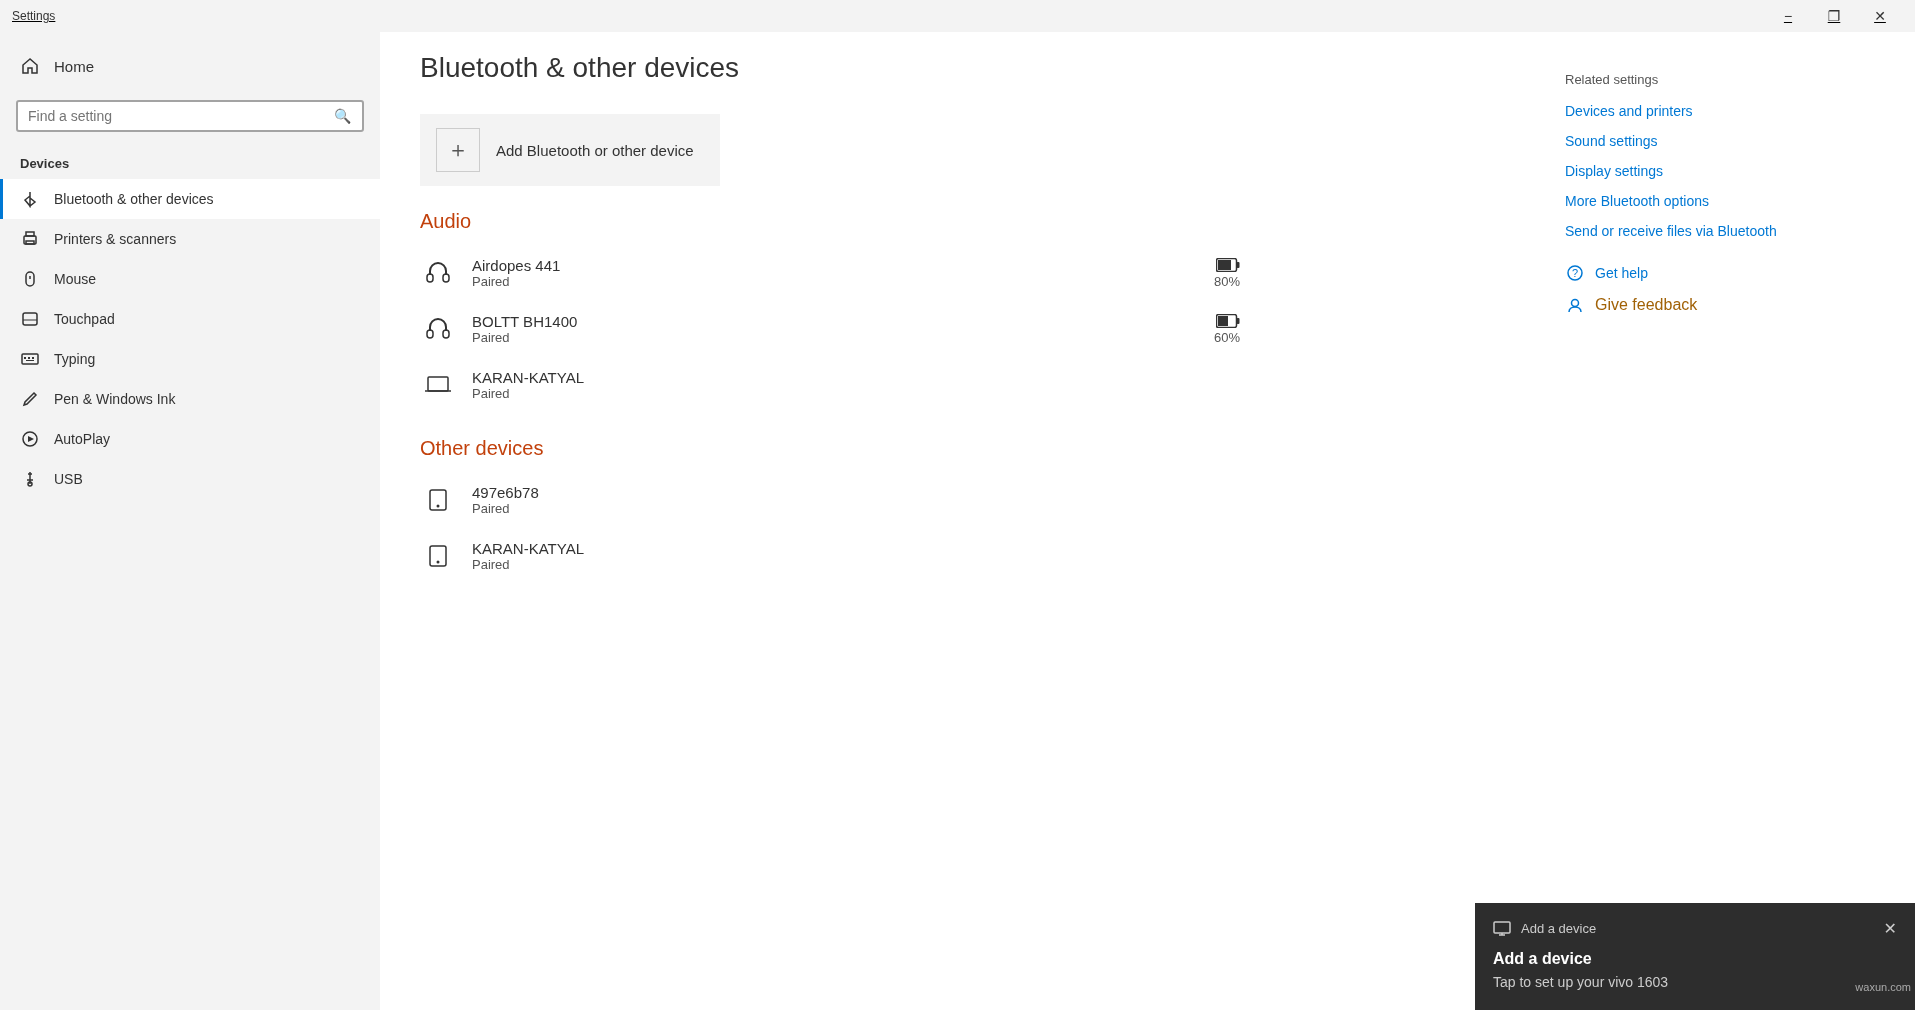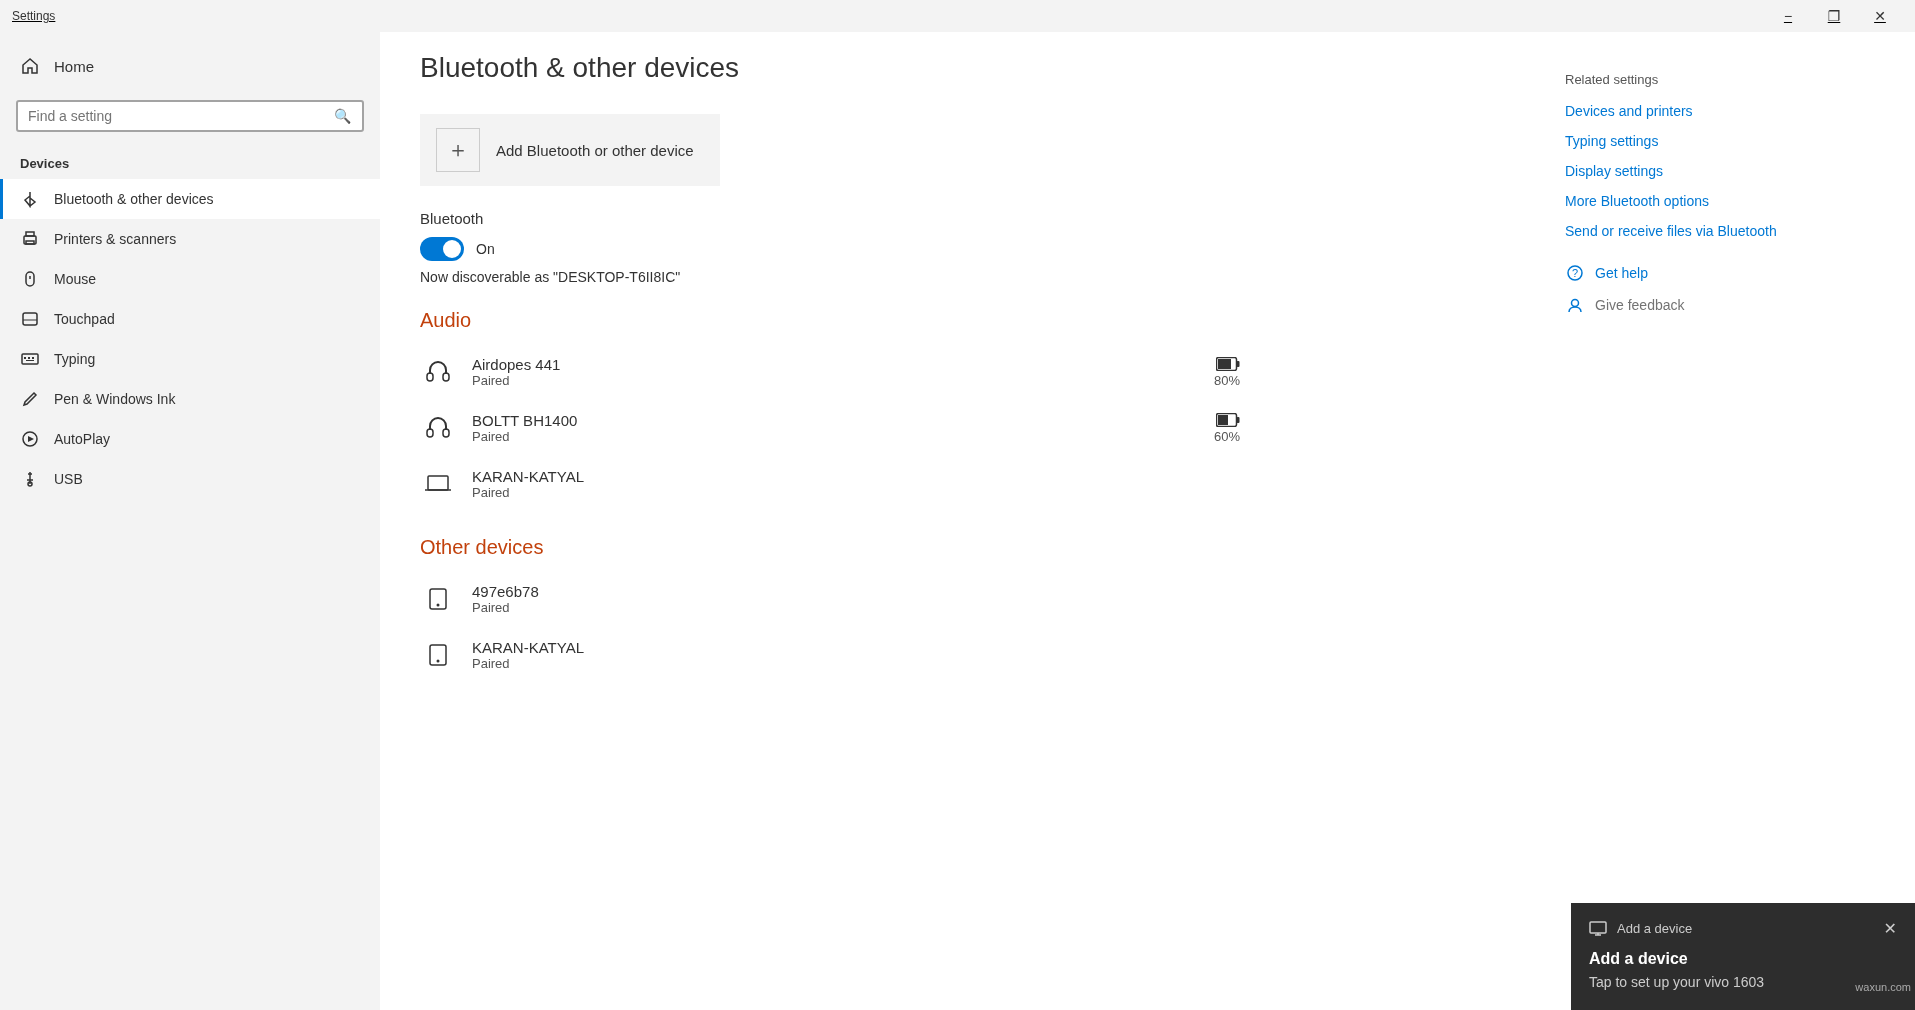--- a/index.html
+++ b/index.html
@@ -119,21 +119,21 @@
     .related-actions { margin-top: 24px; }
     .action-item {
       display: flex; align-items: center; gap: 10px;
       margin-bottom: 12px; cursor: pointer;
     }
     .action-icon { width: 20px; height: 20px; display: flex; align-items: center; justify-content: center; }
 
     
     .notification-popup {
       position: fixed; bottom: 0; right: 0;
-      width: 344px;
+      width: 440px;
       background: #2d2d2d; color: white;
       padding: 16px 18px 20px 18px;
       z-index: 200;
     }
     .notif-header {
       display: flex; align-items: center; justify-content: space-between;
       margin-bottom: 12px;
     }
     .notif-header-left { display: flex; align-items: center; gap: 10px; font-size: 13px; color: #ccc; }
     .notif-close { background: none; border: none; color: #ccc; font-size: 16px; cursor: pointer; }
@@ -257,30 +257,20 @@
 
 <div class="main">
   <div class="main-inner">
     <h1 class="page-title">Bluetooth &amp; other devices</h1>
 
     <button class="add-device-btn">
       <div class="add-device-plus">＋</div>
       <span>Add Bluetooth or other device</span>
     </button>
 
-    <div class="bluetooth-section">
-      <div class="bluetooth-label">Bluetooth</div>
-      <div class="toggle-row">
-        <div class="toggle">
-          <div class="toggle-thumb"></div>
-        </div>
-        <span class="toggle-text">On</span>
-      </div>
-      <div class="discoverable-text">Now discoverable as "DESKTOP-T6II8IC"</div>
-    </div>
 
     <div class="section-header">Audio</div>
     <div id="audio-devices-container">
         <div class="device-item">
     <div class="device-icon">
             <svg width="32" height="32" viewBox="0 0 32 32">
               <path d="M8 18v-4a8 8 0 0 1 16 0v4" stroke="#333" stroke-width="2" fill="none"></path>
               <rect x="5" y="17" width="6" height="8" rx="3" stroke="#333" stroke-width="1.5" fill="none"></rect>
               <rect x="21" y="17" width="6" height="8" rx="3" stroke="#333" stroke-width="1.5" fill="none"></rect>
             </svg>
@@ -367,21 +357,21 @@
     </div>
   </div>
       </div>
   </div>
 </div>
 
 <div class="related-panel">
   <div class="related-title">Related settings</div>
   <div id="related-links-container">
       <a class="related-link">Devices and printers</a>
-      <a class="related-link">Typing settings</a>
+      <a class="related-link">Sound settings</a>
       <a class="related-link">Display settings</a>
       <a class="related-link">More Bluetooth options</a>
       <a class="related-link">Send or receive files via Bluetooth</a>
     </div>
   <div class="related-actions">
     <div class="action-item">
       <span class="action-icon">
         <svg width="18" height="18" viewBox="0 0 18 18">
           <circle cx="9" cy="9" r="7" stroke="#0078d4" stroke-width="1.5" fill="none"></circle>
           <text x="9" y="13" text-anchor="middle" font-size="11" fill="#0078d4">?</text>
@@ -389,21 +379,21 @@
       </span>
       <span style="color:#0078d4;font-size:14px;">Get help</span>
     </div>
     <div class="action-item">
       <span class="action-icon">
         <svg width="18" height="18" viewBox="0 0 18 18">
           <circle cx="9" cy="7" r="3.5" stroke="#0078d4" stroke-width="1.5" fill="none"></circle>
           <path d="M3 16c0-3 2.5-5 6-5s6 2 6 5" stroke="#0078d4" stroke-width="1.5" fill="none"></path>
         </svg>
       </span>
-      <span style="color:#737373;font-size:14px;">Give feedback</span>
+      <span style="color:#a16207;font-size:16px;">Give feedback</span>
     </div>
   </div>
 </div>
 
 <div class="notification-popup">
   <div class="notif-header">
     <div class="notif-header-left">
       <span>
         <svg width="18" height="18" viewBox="0 0 18 18">
           <rect x="1" y="2" width="16" height="11" rx="1" stroke="#ccc" stroke-width="1.5" fill="none"></rect>

